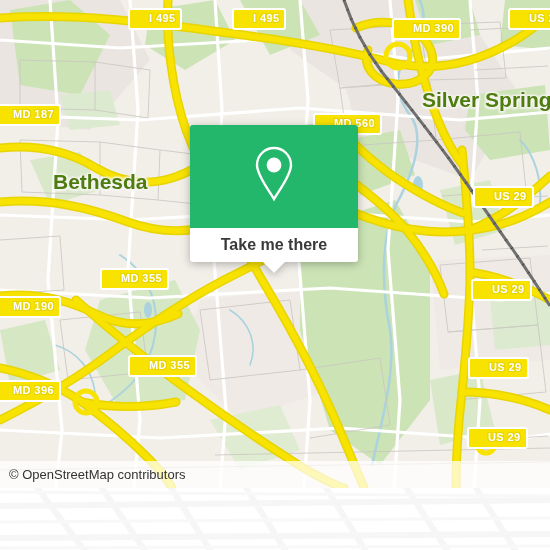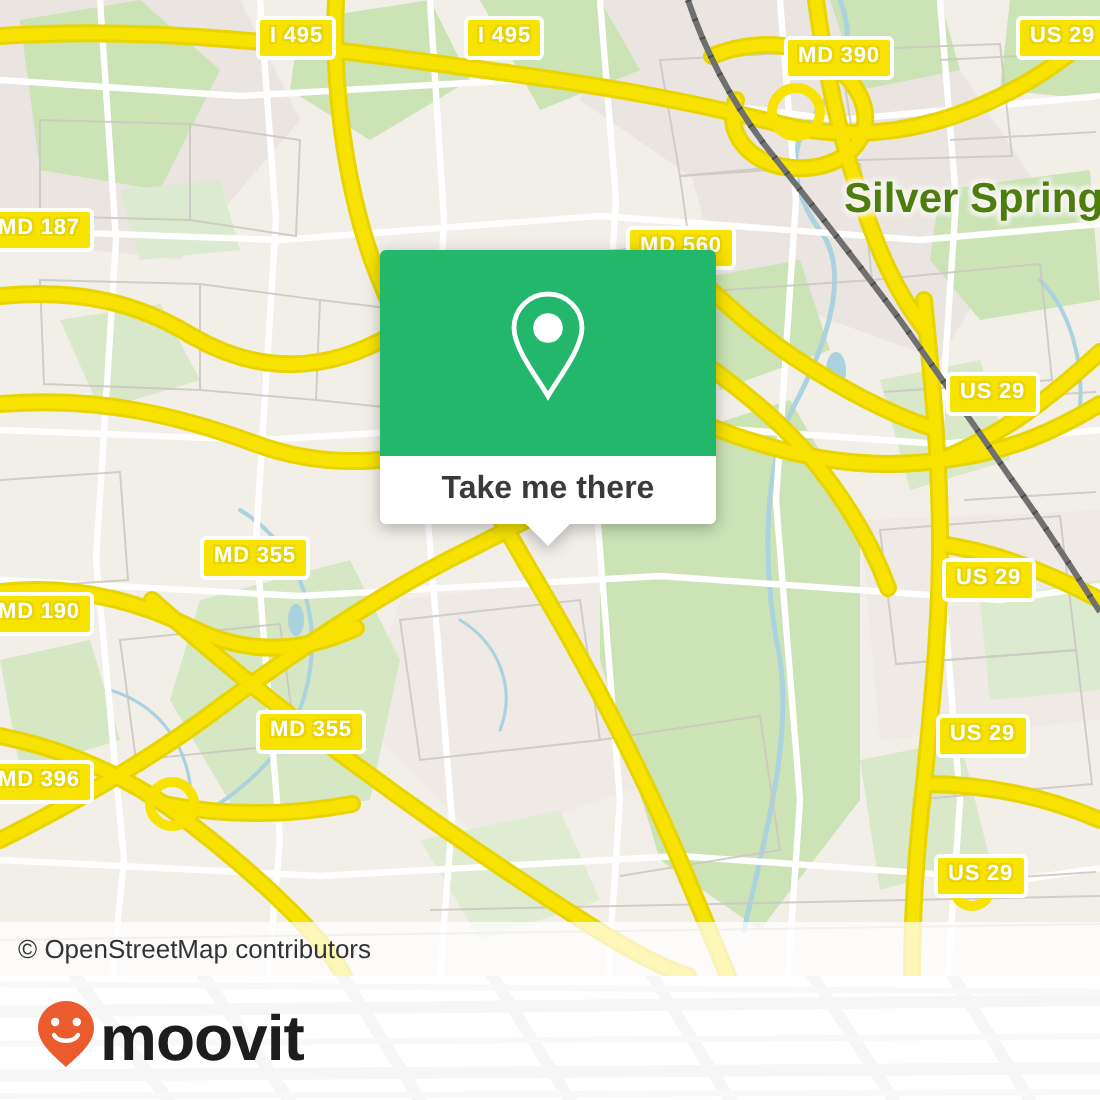--- a/index.html
+++ b/index.html
@@ -18,21 +18,21 @@
   .shield{
     position:absolute;
     background:#f7e200;
     border:2px solid #ffffff;
     border-radius:3px;
     color:#ffffff;
     font-size:11px;
     font-weight:bold;
     letter-spacing:.4px;
     line-height:15px;
-    padding:1px 5px 2px 5px;
+    padding:1px 5px 2px 19px;
     white-space:nowrap;
     text-shadow:
       -1px -1px 0 #e8d400, 1px -1px 0 #e8d400,
       -1px  1px 0 #e8d400, 1px  1px 0 #e8d400;
     box-sizing:border-box;
   }
 
   
   .city{
     position:absolute;
@@ -276,20 +276,21 @@
           </g>
         </g>
 
         <g fill="none">
           <path d="M344,0 C352,24 364,48 382,72 C404,100 428,130 450,160 C470,188 488,214 506,240 C522,262 536,284 550,306" stroke="#707070" stroke-width="3"></path>
           <path d="M344,0 C352,24 364,48 382,72 C404,100 428,130 450,160 C470,188 488,214 506,240 C522,262 536,284 550,306" stroke="#4d4d4d" stroke-width="3" stroke-dasharray="1 9"></path>
         </g>
       </g>
     </svg>
 
+    <div class="city" style="left:53px;top:170px;">Bethesda</div>
     <div class="city" style="left:422px;top:88px;">Silver Spring</div>
 
     <div class="shield" style="left:128px;top:8px;">I 495</div>
     <div class="shield" style="left:232px;top:8px;">I 495</div>
     <div class="shield" style="left:392px;top:18px;">MD 390</div>
     <div class="shield" style="left:508px;top:8px;">US 29</div>
     <div class="shield" style="left:-8px;top:104px;">MD 187</div>
     <div class="shield" style="left:313px;top:113px;">MD 560</div>
     <div class="shield" style="left:473px;top:186px;">US 29</div>
     <div class="shield" style="left:100px;top:268px;">MD 355</div>
@@ -332,27 +333,16 @@
         <path d="M-10,18 L560,12"></path>
         <path d="M-10,50 L560,46"></path>
       </g>
       <g stroke="#f4f3f2" stroke-width="3" fill="none">
         <path d="M-10,4 L560,8"></path>
         <path d="M-10,34 L560,30"></path>
         <path d="M-10,60 L560,58"></path>
       </g>
     </svg>
     <div id="bottombar-inner">
-      <div id="moovit-logo">
-        <span>
-          <svg width="32" height="36" viewBox="0 0 32 36" xmlns="http://www.w3.org/2000/svg">
-            <path d="M16 1.5 C23.7 1.5 30 7.6 30 15 C30 23.5 20 30.5 16 34.5 C12 30.5 2 23.5 2 15 C2 7.6 8.3 1.5 16 1.5 Z" fill="#ea5b2d"></path>
-            <circle cx="10.6" cy="12" r="2.1" fill="#ffffff"></circle>
-            <circle cx="21.4" cy="12" r="2.1" fill="#ffffff"></circle>
-            <path d="M10 18.5 C12 22.3 20 22.3 22 18.5" fill="none" stroke="#ffffff" stroke-width="2.2" stroke-linecap="round"></path>
-          </svg>
-        </span>
-        <span id="moovit-wordmark">moovit</span>
-      </div>
     </div>
   </div>
 
 </div>
 
 </body></html>

